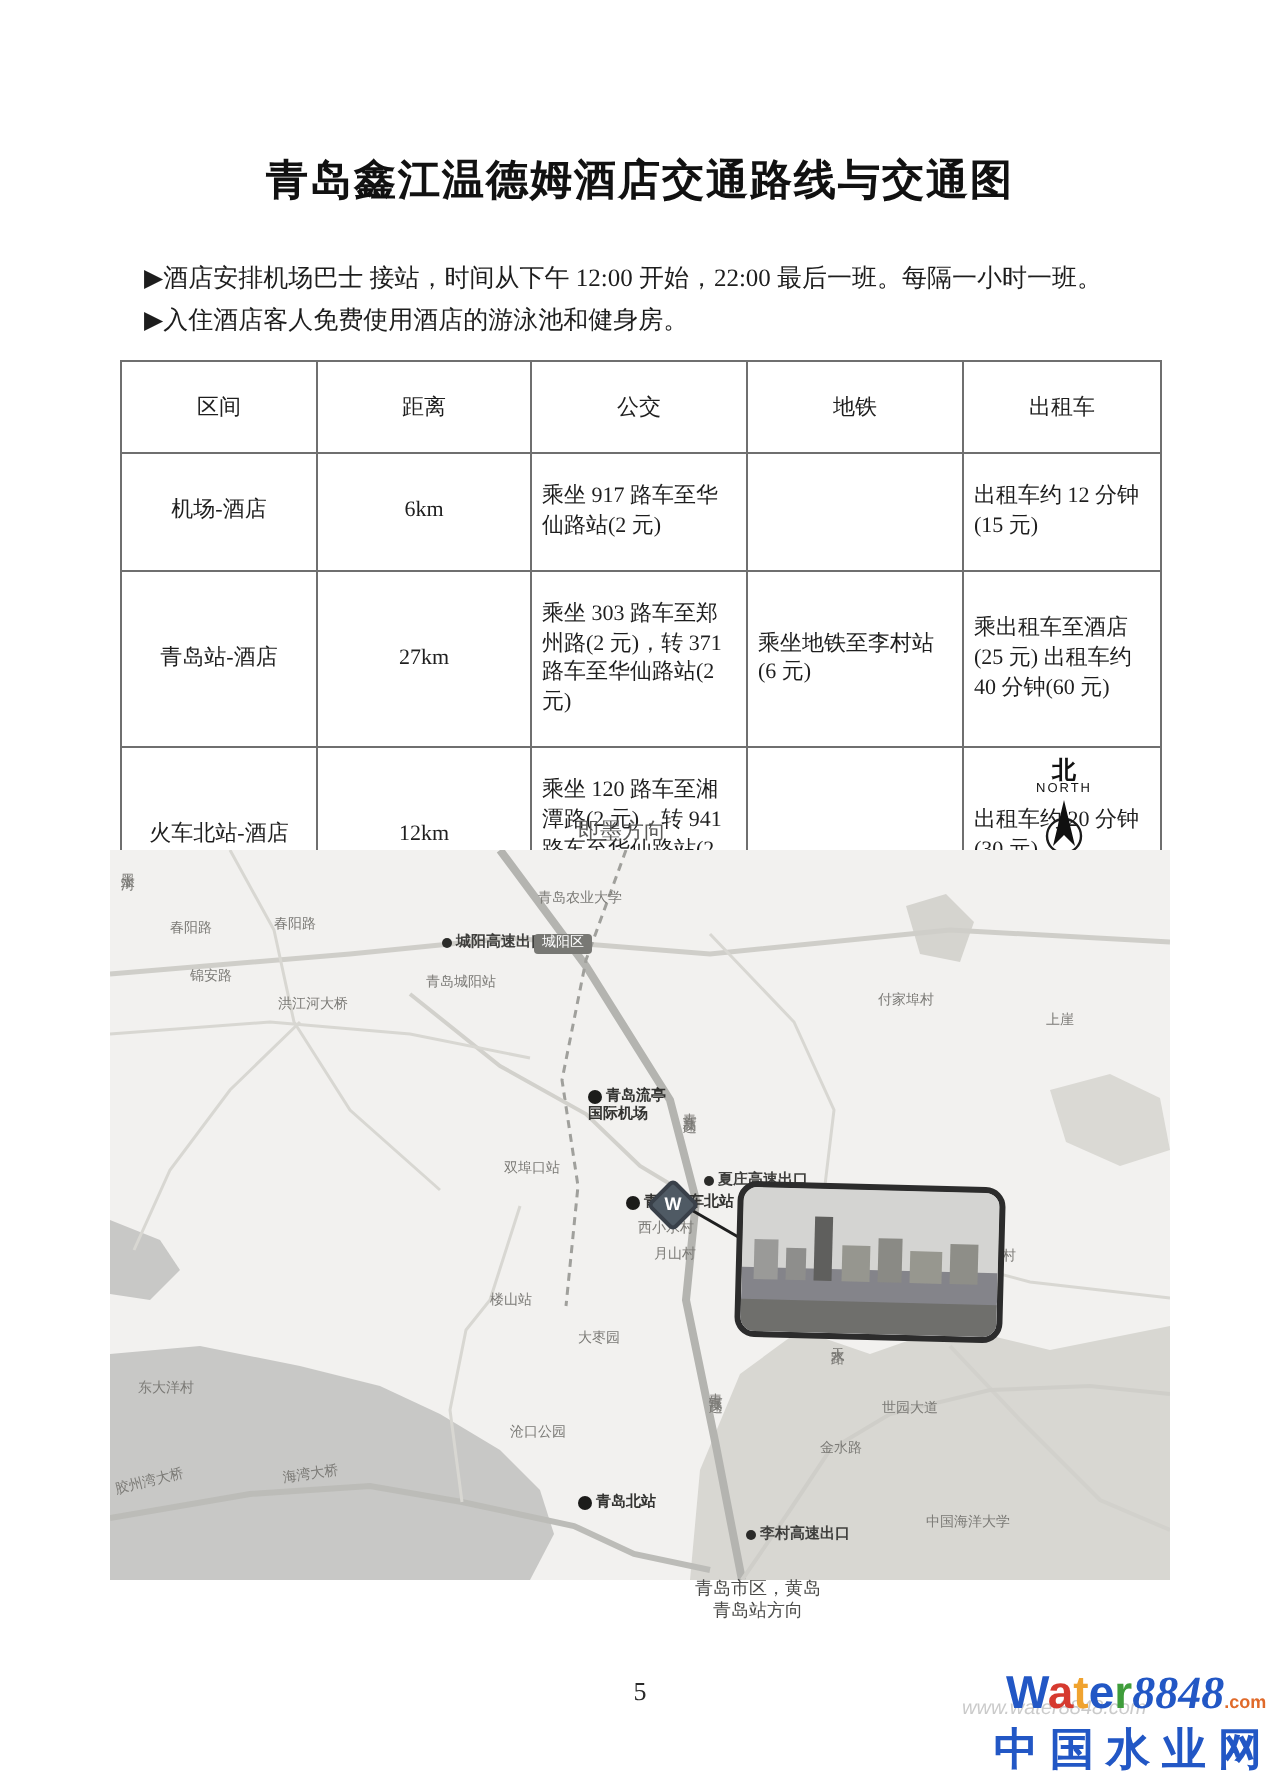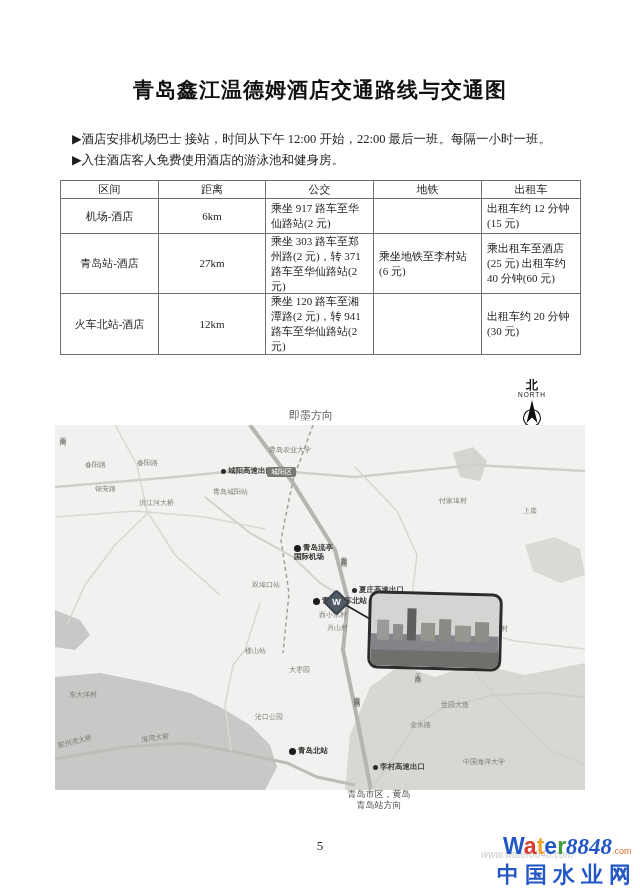--- a/index.html
+++ b/index.html
@@ -8,21 +8,21 @@
 
   .title{position:absolute;left:0;top:76px;width:640px;text-align:center;
          font-size:21px;font-weight:bold;letter-spacing:1px;color:#111;}
 
   .note{position:absolute;left:72px;width:505px;font-size:12.5px;color:#1d1d1d;line-height:16px;}
   .note1{top:131px;} .note2{top:152px;}
 
   table.transport{position:absolute;left:60px;top:180px;width:520px;
                   border-collapse:collapse;table-layout:fixed;
                   font-size:11px;color:#1e1e1e;}
-  table.transport th,table.transport td{border:1px solid #6f6f6f;padding:0 5px;vertical-align:middle;}
+  table.transport th,table.transport td{border:1px solid #6f6f6f;padding:14px 5px;vertical-align:middle;}
   table.transport th{font-weight:normal;text-align:center;height:17px;}
   table.transport td{line-height:1.35;text-align:left;}
   table.transport td:nth-child(1),table.transport td:nth-child(2){text-align:center;}
   table.transport tbody tr:nth-child(1){height:35px;}
   table.transport tbody tr:nth-child(2){height:53px;}
   table.transport tbody tr:nth-child(3){height:48px;}
   table.transport tbody tr:nth-child(4){height:35px;}
 
   .compass{position:absolute;left:509px;top:379px;width:46px;text-align:center;
            font-family:"Liberation Sans",sans-serif;color:#111;}
@@ -61,21 +61,21 @@
   .pagenum{position:absolute;left:0;top:838px;width:640px;text-align:center;font-size:13px;color:#2a2a2a;}
 
   .watermark{position:absolute;left:485px;top:833px;width:150px;height:52px;
              font-family:"Liberation Sans",sans-serif;}
   .wm-faint{position:absolute;left:-4px;top:16px;font-size:10px;font-style:italic;
             color:#a0a0a0;opacity:.55;white-space:nowrap;}
   .wm-brand{position:absolute;left:18px;top:0;white-space:nowrap;}
   .wm-brand .letters span{font-size:23px;font-weight:bold;}
   .wm-num{font-size:23px;font-weight:bold;font-style:italic;color:#2257c5;
           font-family:"Liberation Serif",serif;}
-  .wm-com{font-size:9px;font-weight:normal;color:#e06a2a;text-align:center;}
+  .wm-com{font-size:9px;font-weight:bold;color:#e06a2a;text-align:center;}
   .wm-cn{position:absolute;left:12px;top:27px;font-size:22px;font-weight:bold;color:#2257c5;
          letter-spacing:6px;white-space:nowrap;}
 </style>
 </head>
 <body>
 
 <div class="page">
 
   <div class="title">青岛鑫江温德姆酒店交通路线与交通图</div>
 

